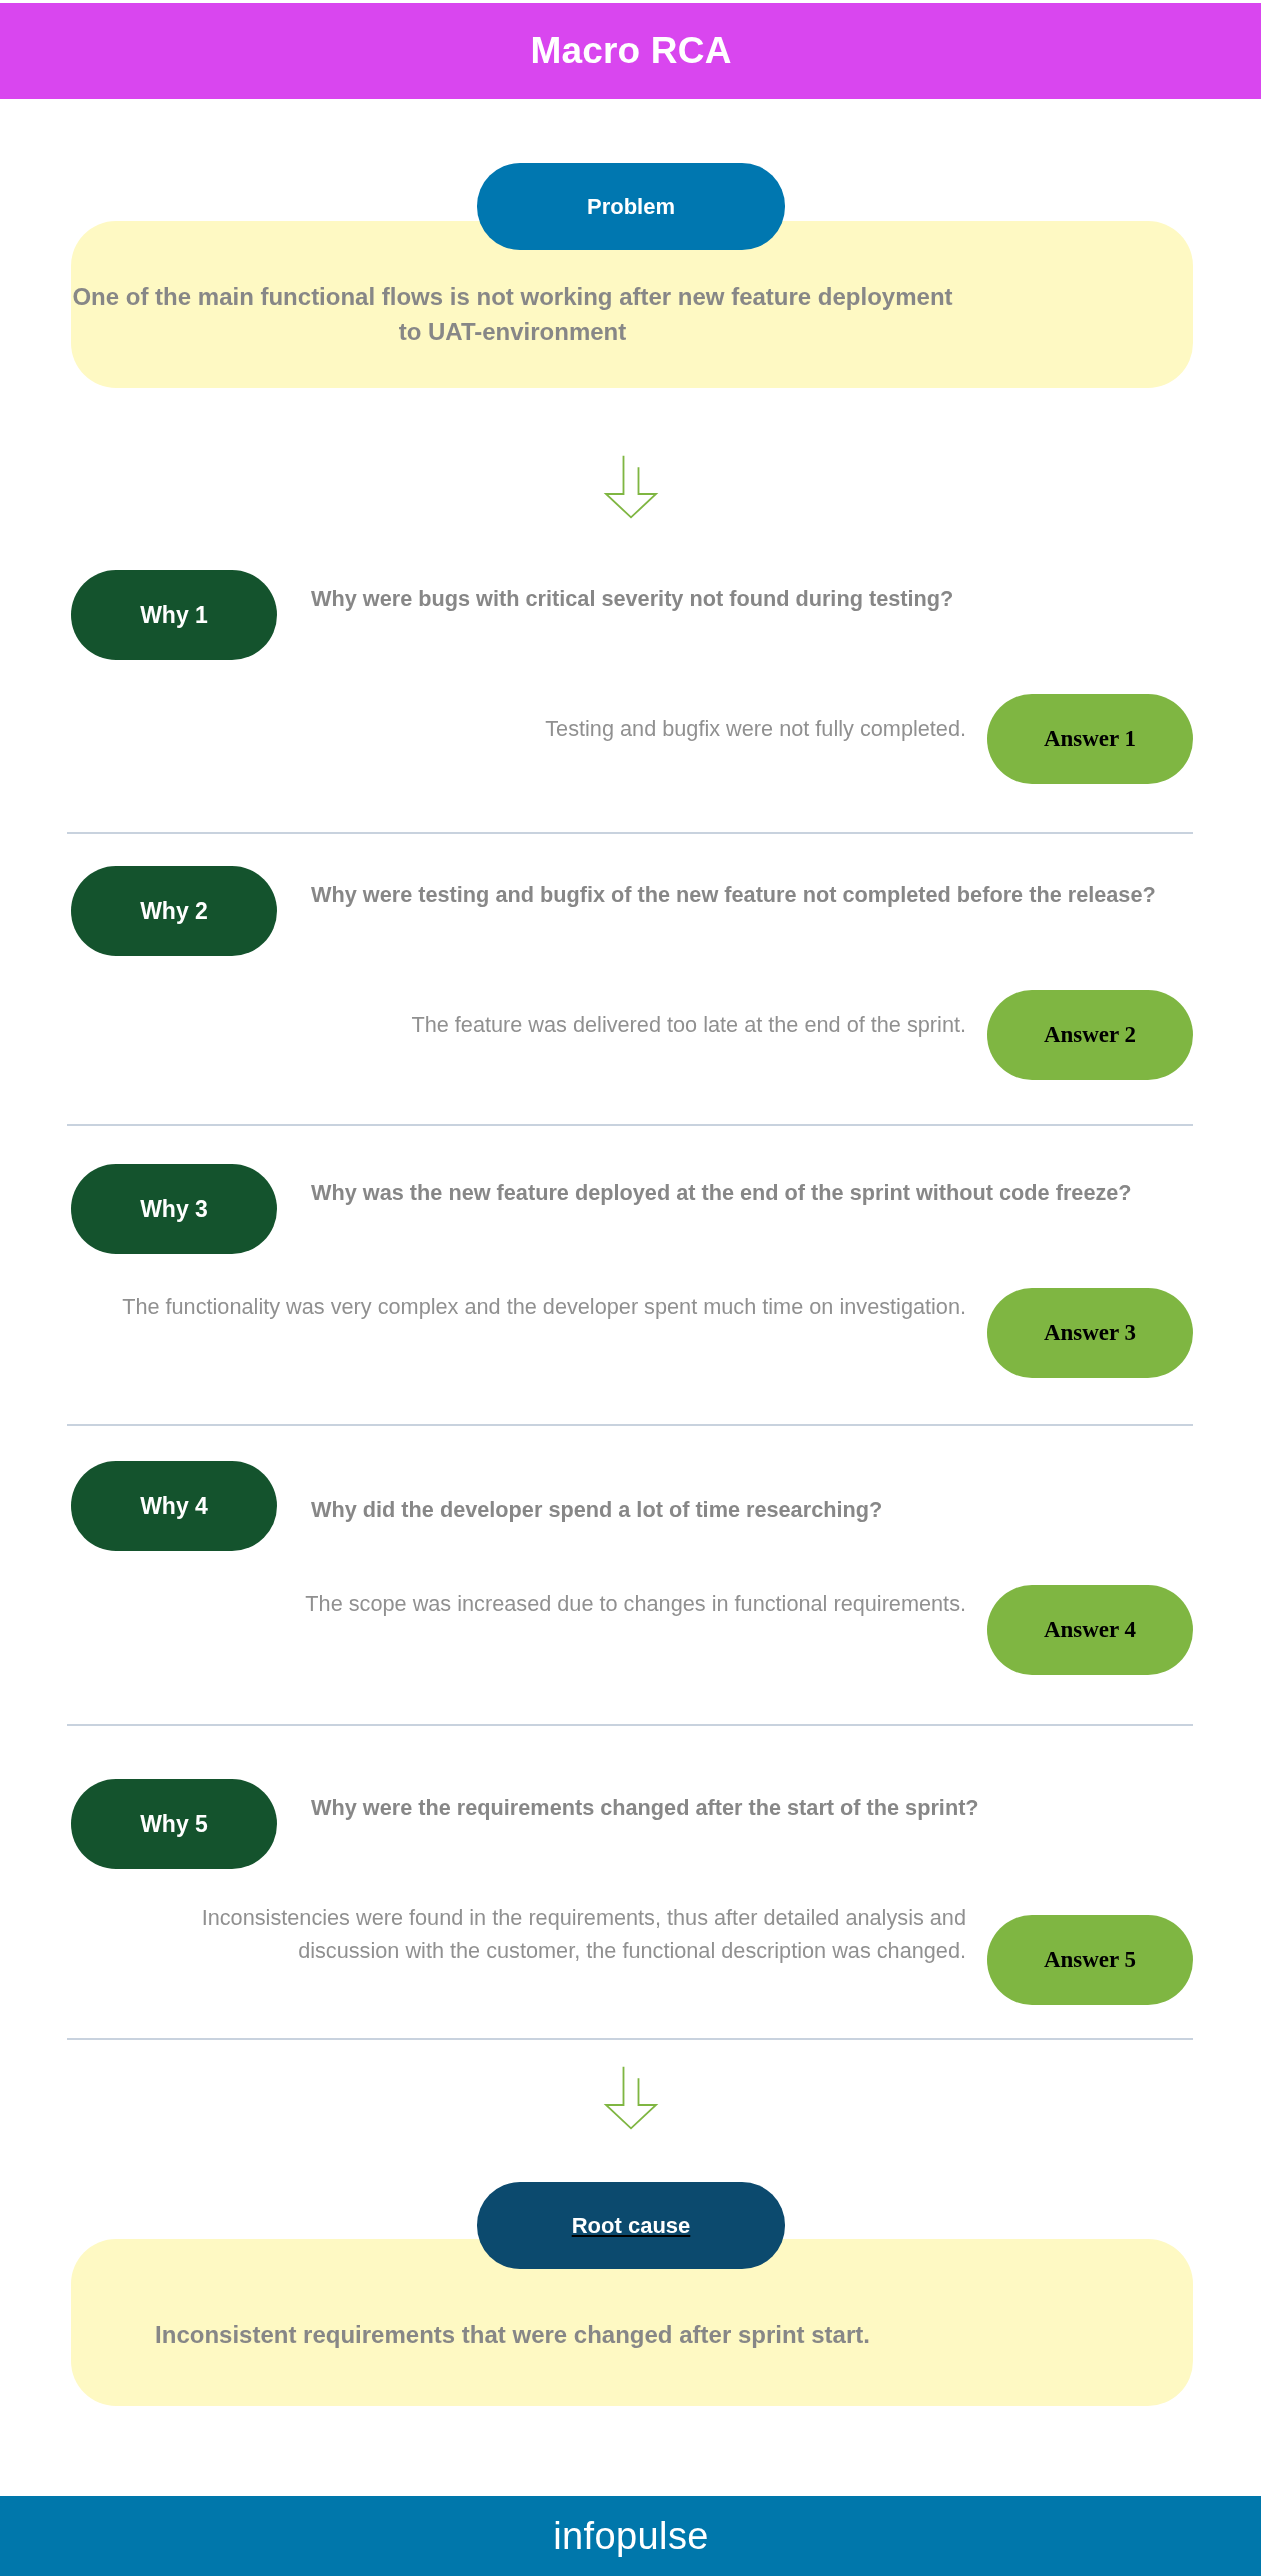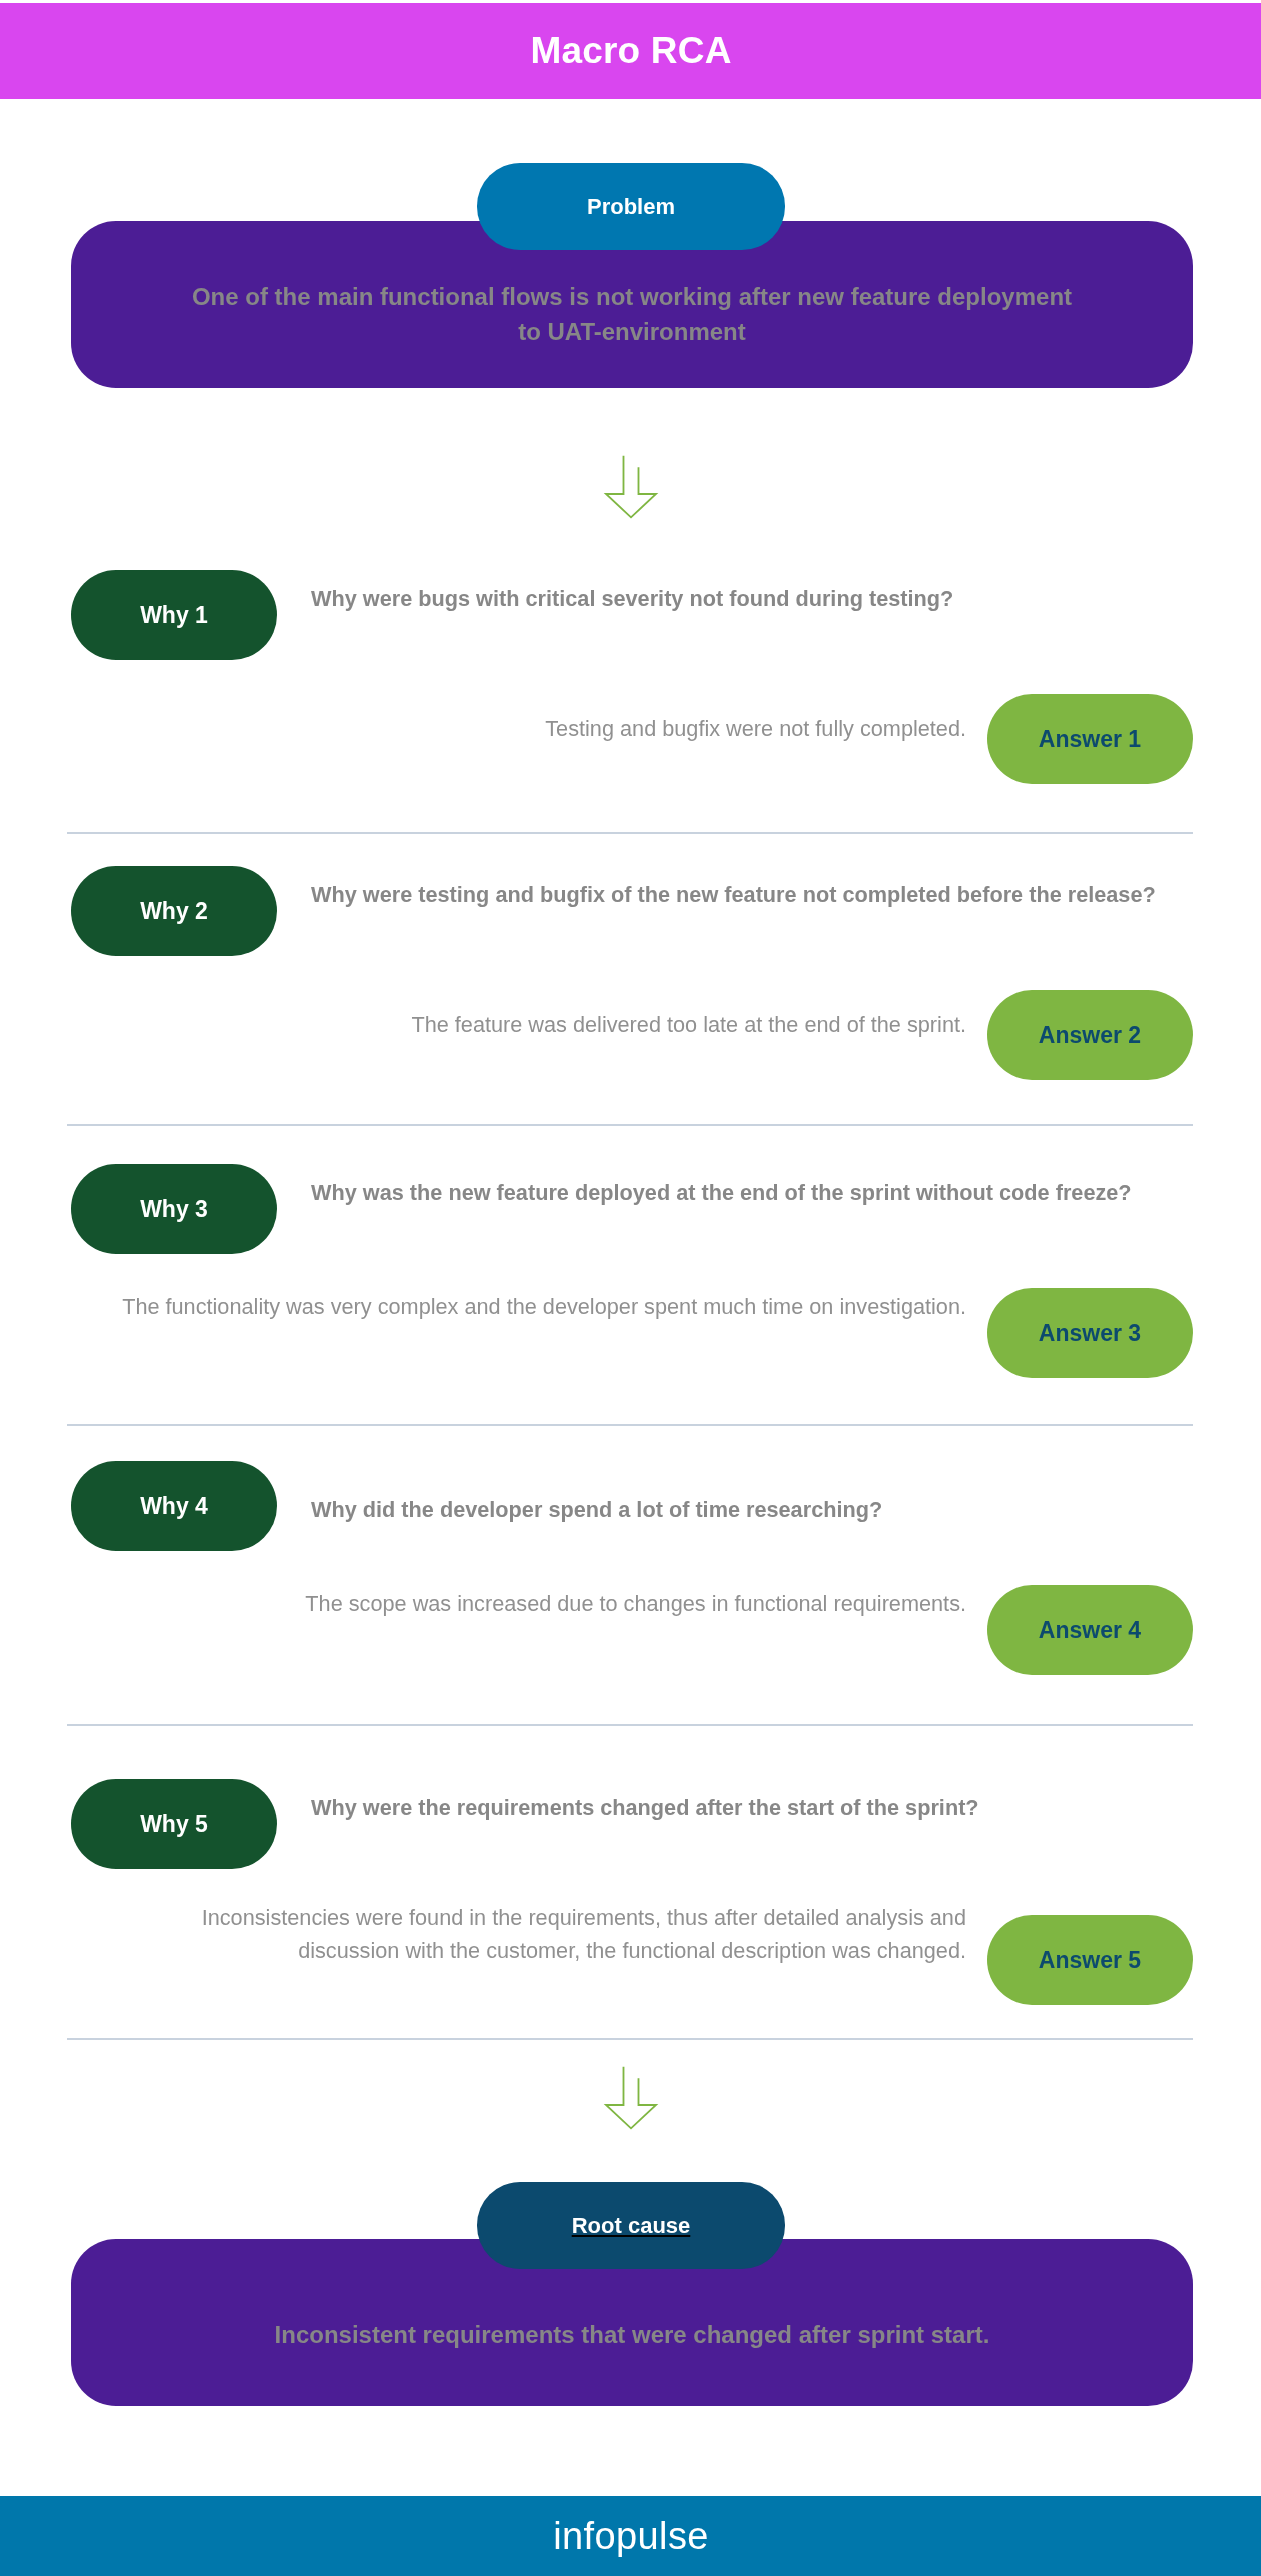--- a/index.html
+++ b/index.html
@@ -43,25 +43,24 @@
     top: 163px;
     width: 1262px;
     height: 267px;
   }
   .panel {
     position: absolute;
     left: 71px;
     top: 58px;
     width: 1122px;
     height: 167px;
-    background: #4c1d95;
+    background: #fef9c3;
     border-radius: 45px;
     display: flex;
     align-items: center;
-    justify-content: center;
   }
   .panel-text {
     color: #878787;
     font-size: 24px;
     font-weight: bold;
     line-height: 1.45;
     text-align: center;
     width: 883px;
     padding-top: 20px;
   }
@@ -132,23 +131,24 @@
     left: 987px;
     width: 206px;
     height: 90px;
     background: #7FB642;
     border-radius: 47px;
     display: flex;
     align-items: center;
     justify-content: center;
   }
   .answer-pill-label {
-    color: #0c4a6e;
+    color: #000000;
     font-size: 23px;
     font-weight: bold;
+    font-family: Liberation Serif, serif;
   }
   .answer-text {
     position: absolute;
     left: 108px;
     width: 858px;
     color: #909090;
     font-size: 21.7px;
     font-weight: normal;
     line-height: 1.5;
     text-align: right;

